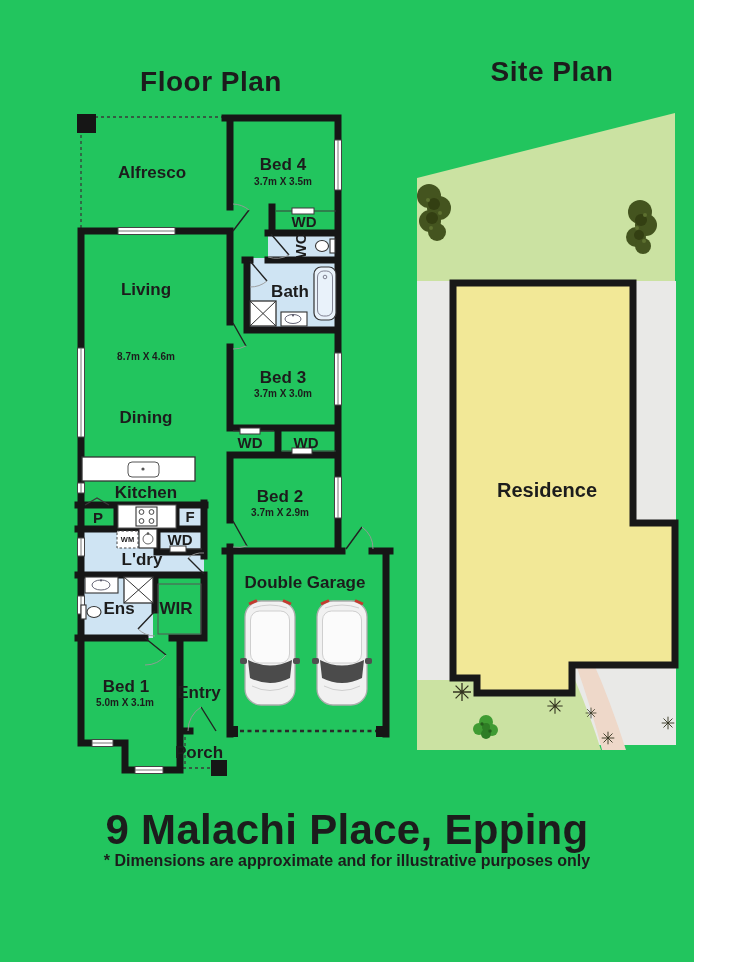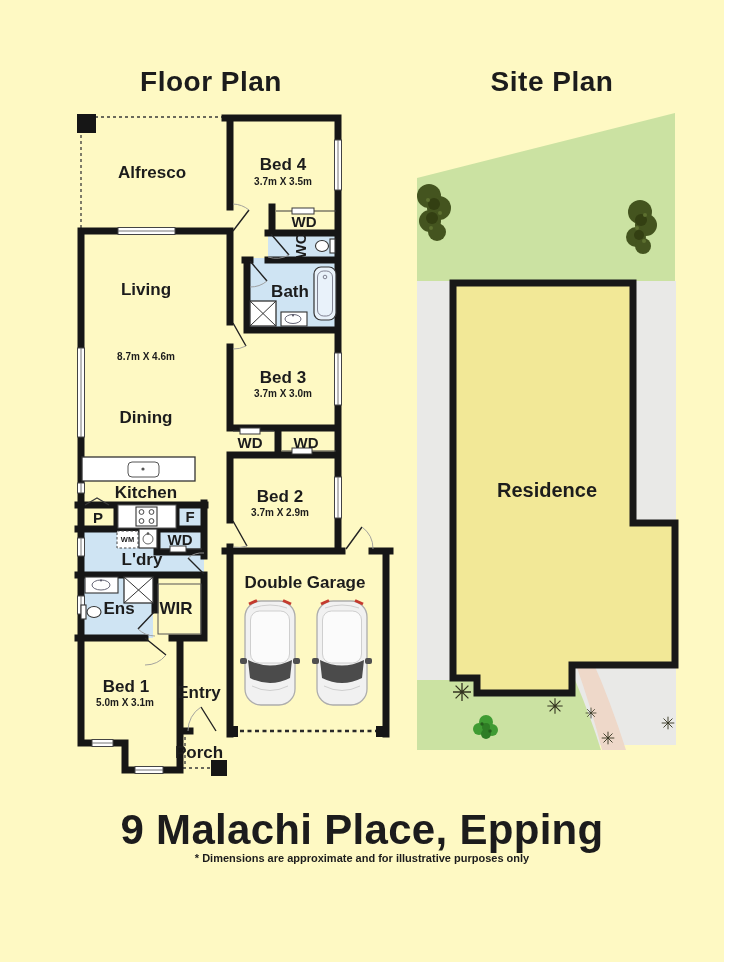--- a/index.html
+++ b/index.html
@@ -1,38 +1,38 @@
 <!DOCTYPE html>
 <html><head>
 <meta charset="utf-8">
 <style>
   html,body{margin:0;padding:0;background:#fff;}
-  .canvas{position:relative;width:694px;height:962px;background:#fef9c3;overflow:hidden;
-          font-family:"Liberation Sans",sans-serif;color:#1c1c1c;padding-left:30px;}
+  .canvas{position:relative;width:694px;height:962px;background:#22c55e;overflow:hidden;
+          font-family:"Liberation Sans",sans-serif;color:#1c1c1c;}
   .title{position:absolute;transform:translateX(-50%);font-size:28px;font-weight:700;
          letter-spacing:.5px;color:#1c1c1c;white-space:nowrap;}
   .address{position:absolute;left:0;width:100%;top:806px;text-align:center;
            font-size:42px;font-weight:700;letter-spacing:.3px;}
   .disclaimer{position:absolute;left:0;width:100%;top:852px;text-align:center;
-              font-size:11px;font-weight:700;}
+              font-size:16px;font-weight:700;}
   svg{position:absolute;left:0;top:0;}
   text{fill:#1c1c1c;font-family:"Liberation Sans",sans-serif;font-weight:700;}
   .rl{font-size:17px;}
   .sm{font-size:15px;}
   .dim{font-size:10px;}
   .tiny{font-size:7.5px;}
   .res{font-size:20px;}
 </style>
 </head>
 <body>
 
 <div class="canvas">
 
   <div class="title" style="left:211px;top:66px;">Floor Plan</div>
-  <div class="title" style="left:552px;top:66px;">Site Plan</div>
+  <div class="title" style="left:552px;top:56px;">Site Plan</div>
 
   <svg width="750" height="962" viewBox="0 0 750 962">
 
     <g>
 
       <g fill="#cfe4f3">
         <rect x="268" y="231" width="70" height="28"></rect>
         <rect x="245" y="258" width="93" height="71"></rect>
         <rect x="176" y="503" width="29" height="26"></rect>
         <rect x="78" y="526" width="126" height="50"></rect>

